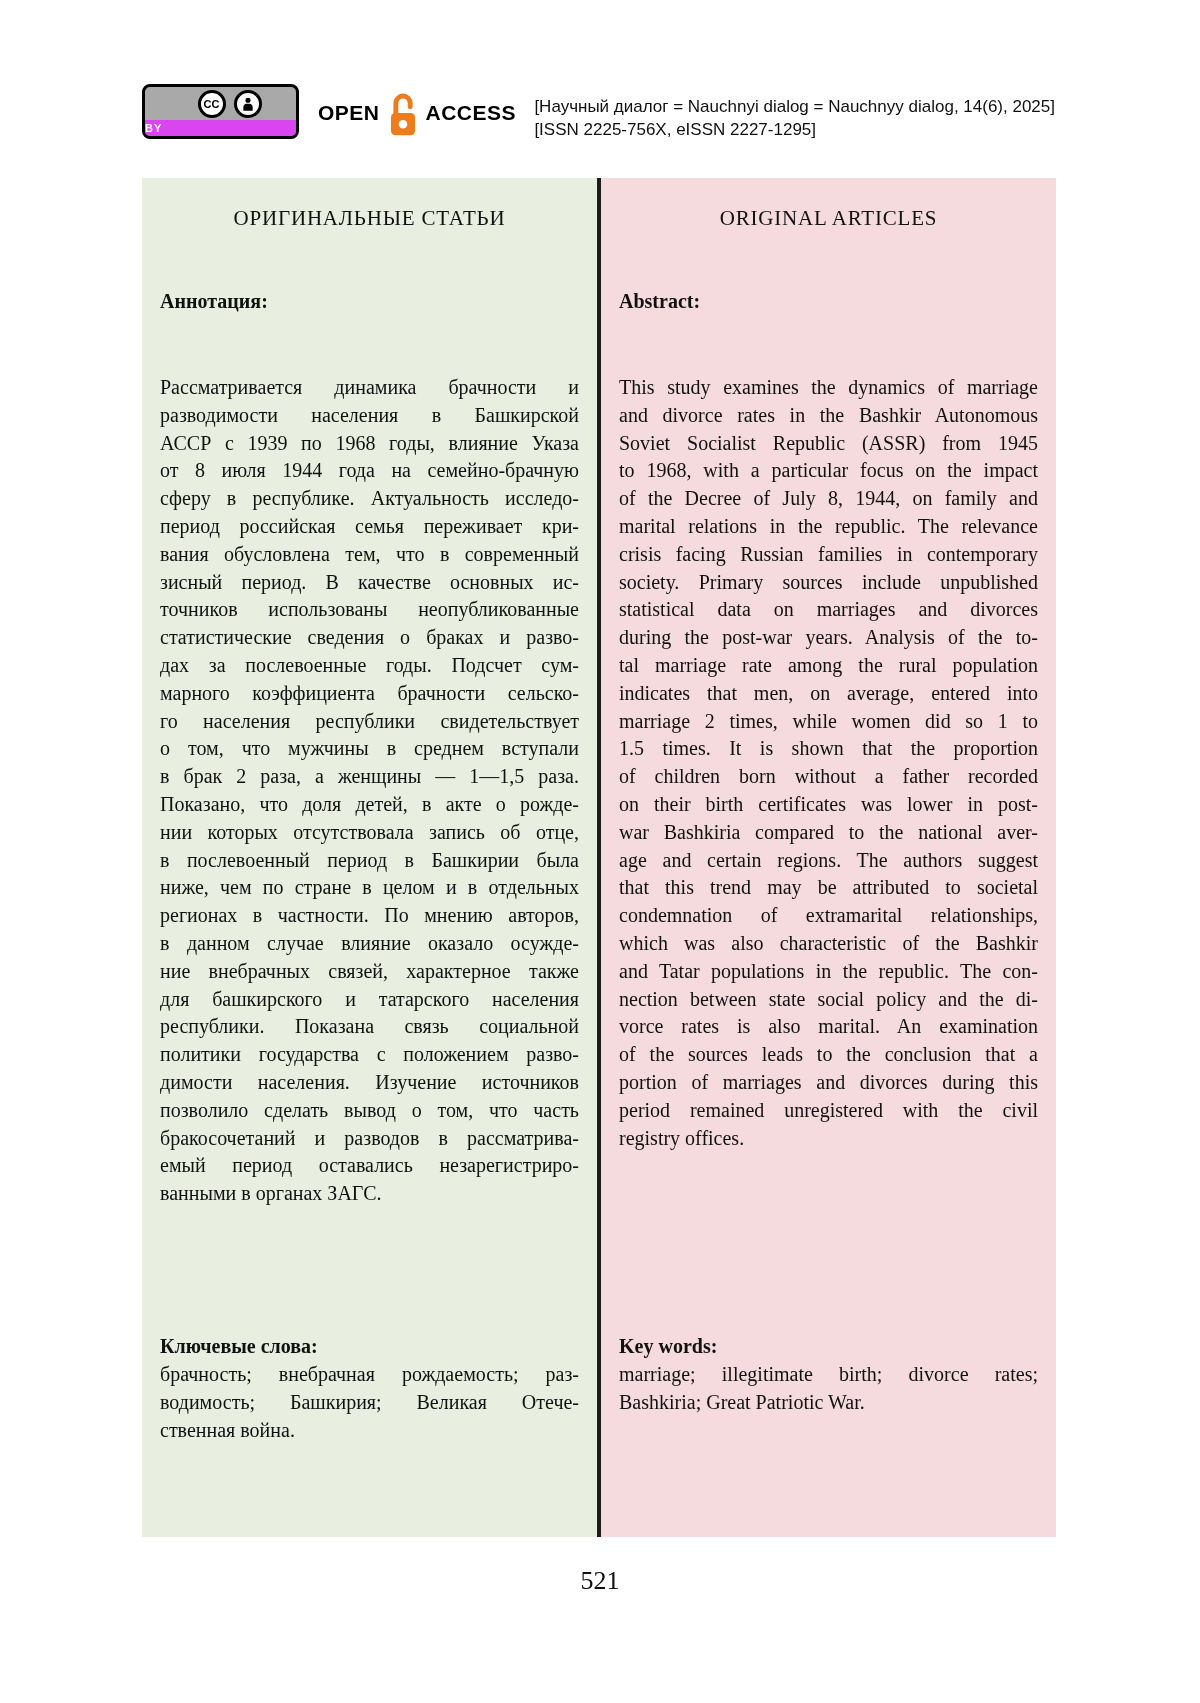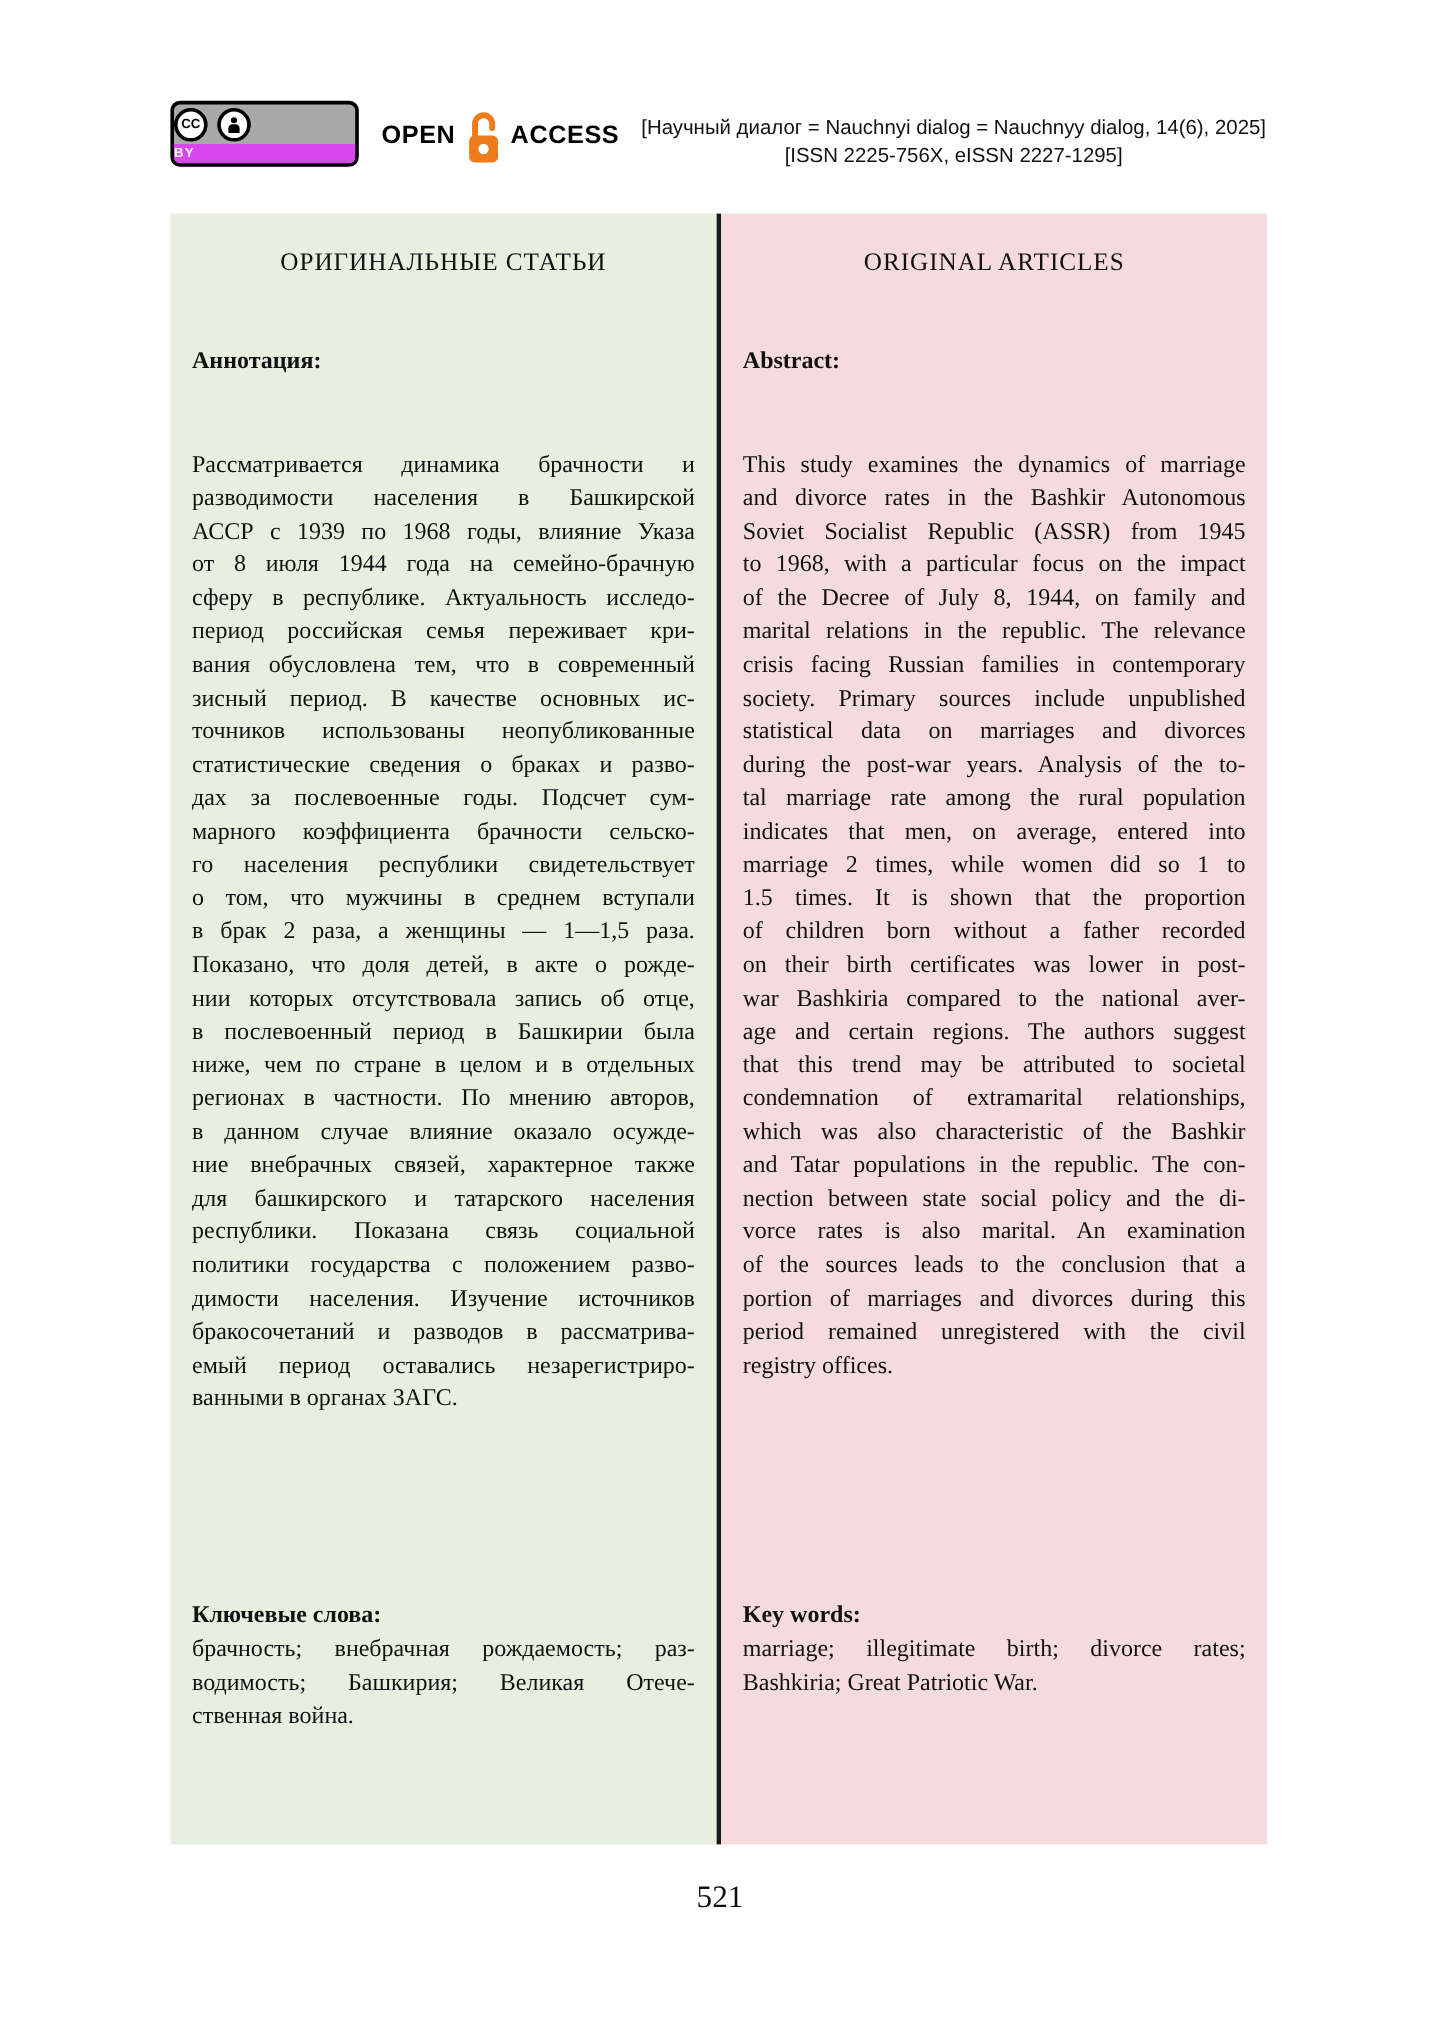--- a/index.html
+++ b/index.html
@@ -3,30 +3,30 @@
 <meta charset="utf-8">
 <style>
   html,body{margin:0;padding:0;background:#ffffff;}
   .page{position:relative;width:1200px;height:1703px;background:#ffffff;overflow:hidden;
         font-family:"Liberation Serif","DejaVu Serif",serif;color:#1a1a1a;}
 
   
   .cc-badge{position:absolute;left:142px;top:84px;width:157px;height:55px;
             background:#a9a9a9;border:3px solid #000;border-radius:8px;box-sizing:border-box;
             display:flex;flex-direction:column;overflow:hidden;}
-  .cc-top{flex:1;display:flex;align-items:center;justify-content:flex-start;gap:8px;}
+  .cc-top{flex:1;display:flex;align-items:center;justify-content:center;gap:8px;padding-left:18px;}
   .cc-circle{width:28px;height:28px;border-radius:50%;background:#fff;border:3px solid #000;
              box-sizing:border-box;display:flex;align-items:center;justify-content:center;
              font-family:"Liberation Sans",sans-serif;font-weight:bold;font-size:11px;color:#000;}
   .cc-bottom{height:16px;background:#d946ef;color:#fff;text-align:left;
              font-family:"Liberation Sans",sans-serif;font-weight:bold;font-size:11px;
              line-height:16px;letter-spacing:1px;}
   .oa-logo{position:absolute;left:318px;top:88px;height:50px;display:flex;align-items:center;gap:5px;
            font-family:"Liberation Sans",sans-serif;font-weight:bold;font-size:21px;color:#000;letter-spacing:0.5px;}
-  .header-meta{position:absolute;right:145px;top:95px;text-align:center;
+  .header-meta{position:absolute;right:145px;top:95px;text-align:left;
                font-family:"Liberation Sans","DejaVu Sans",sans-serif;font-size:17px;line-height:23px;color:#101010;}
 
   
   .columns{position:absolute;left:142px;top:178px;width:914px;height:1359px;display:flex;}
   .col{position:relative;width:455px;height:100%;box-sizing:border-box;}
   .col.left{background:#e9efe0;}
   .col.right{background:#f5dbde;}
   .divider{width:4px;height:100%;background:#1c1c1c;}
 
   .col-title{position:absolute;top:28px;left:0;right:0;text-align:center;
@@ -102,20 +102,21 @@
           <div class="jline">нии которых отсутствовала запись об отце,</div>
           <div class="jline">в послевоенный период в Башкирии была</div>
           <div class="jline">ниже, чем по стране в целом и в отдельных</div>
           <div class="jline">регионах в частности. По мнению авторов,</div>
           <div class="jline">в данном случае влияние оказало осужде-</div>
           <div class="jline">ние внебрачных связей, характерное также</div>
           <div class="jline">для башкирского и татарского населения</div>
           <div class="jline">республики. Показана связь социальной</div>
           <div class="jline">политики государства с положением разво-</div>
           <div class="jline">димости населения. Изучение источников</div>
+          <div class="jline">позволило сделать вывод о том, что часть</div>
           <div class="jline">бракосочетаний и разводов в рассматрива-</div>
           <div class="jline">емый период оставались незарегистриро-</div>
           <div class="jline last">ванными в органах ЗАГС.</div>
         </div>
       <div class="col-keywords">
         <div class="kw-label">Ключевые слова:</div>
         <div>
             <div class="jline">брачность; внебрачная рождаемость; раз-</div>
             <div class="jline">водимость; Башкирия; Великая Отече-</div>
             <div class="jline last">ственная война.</div>

